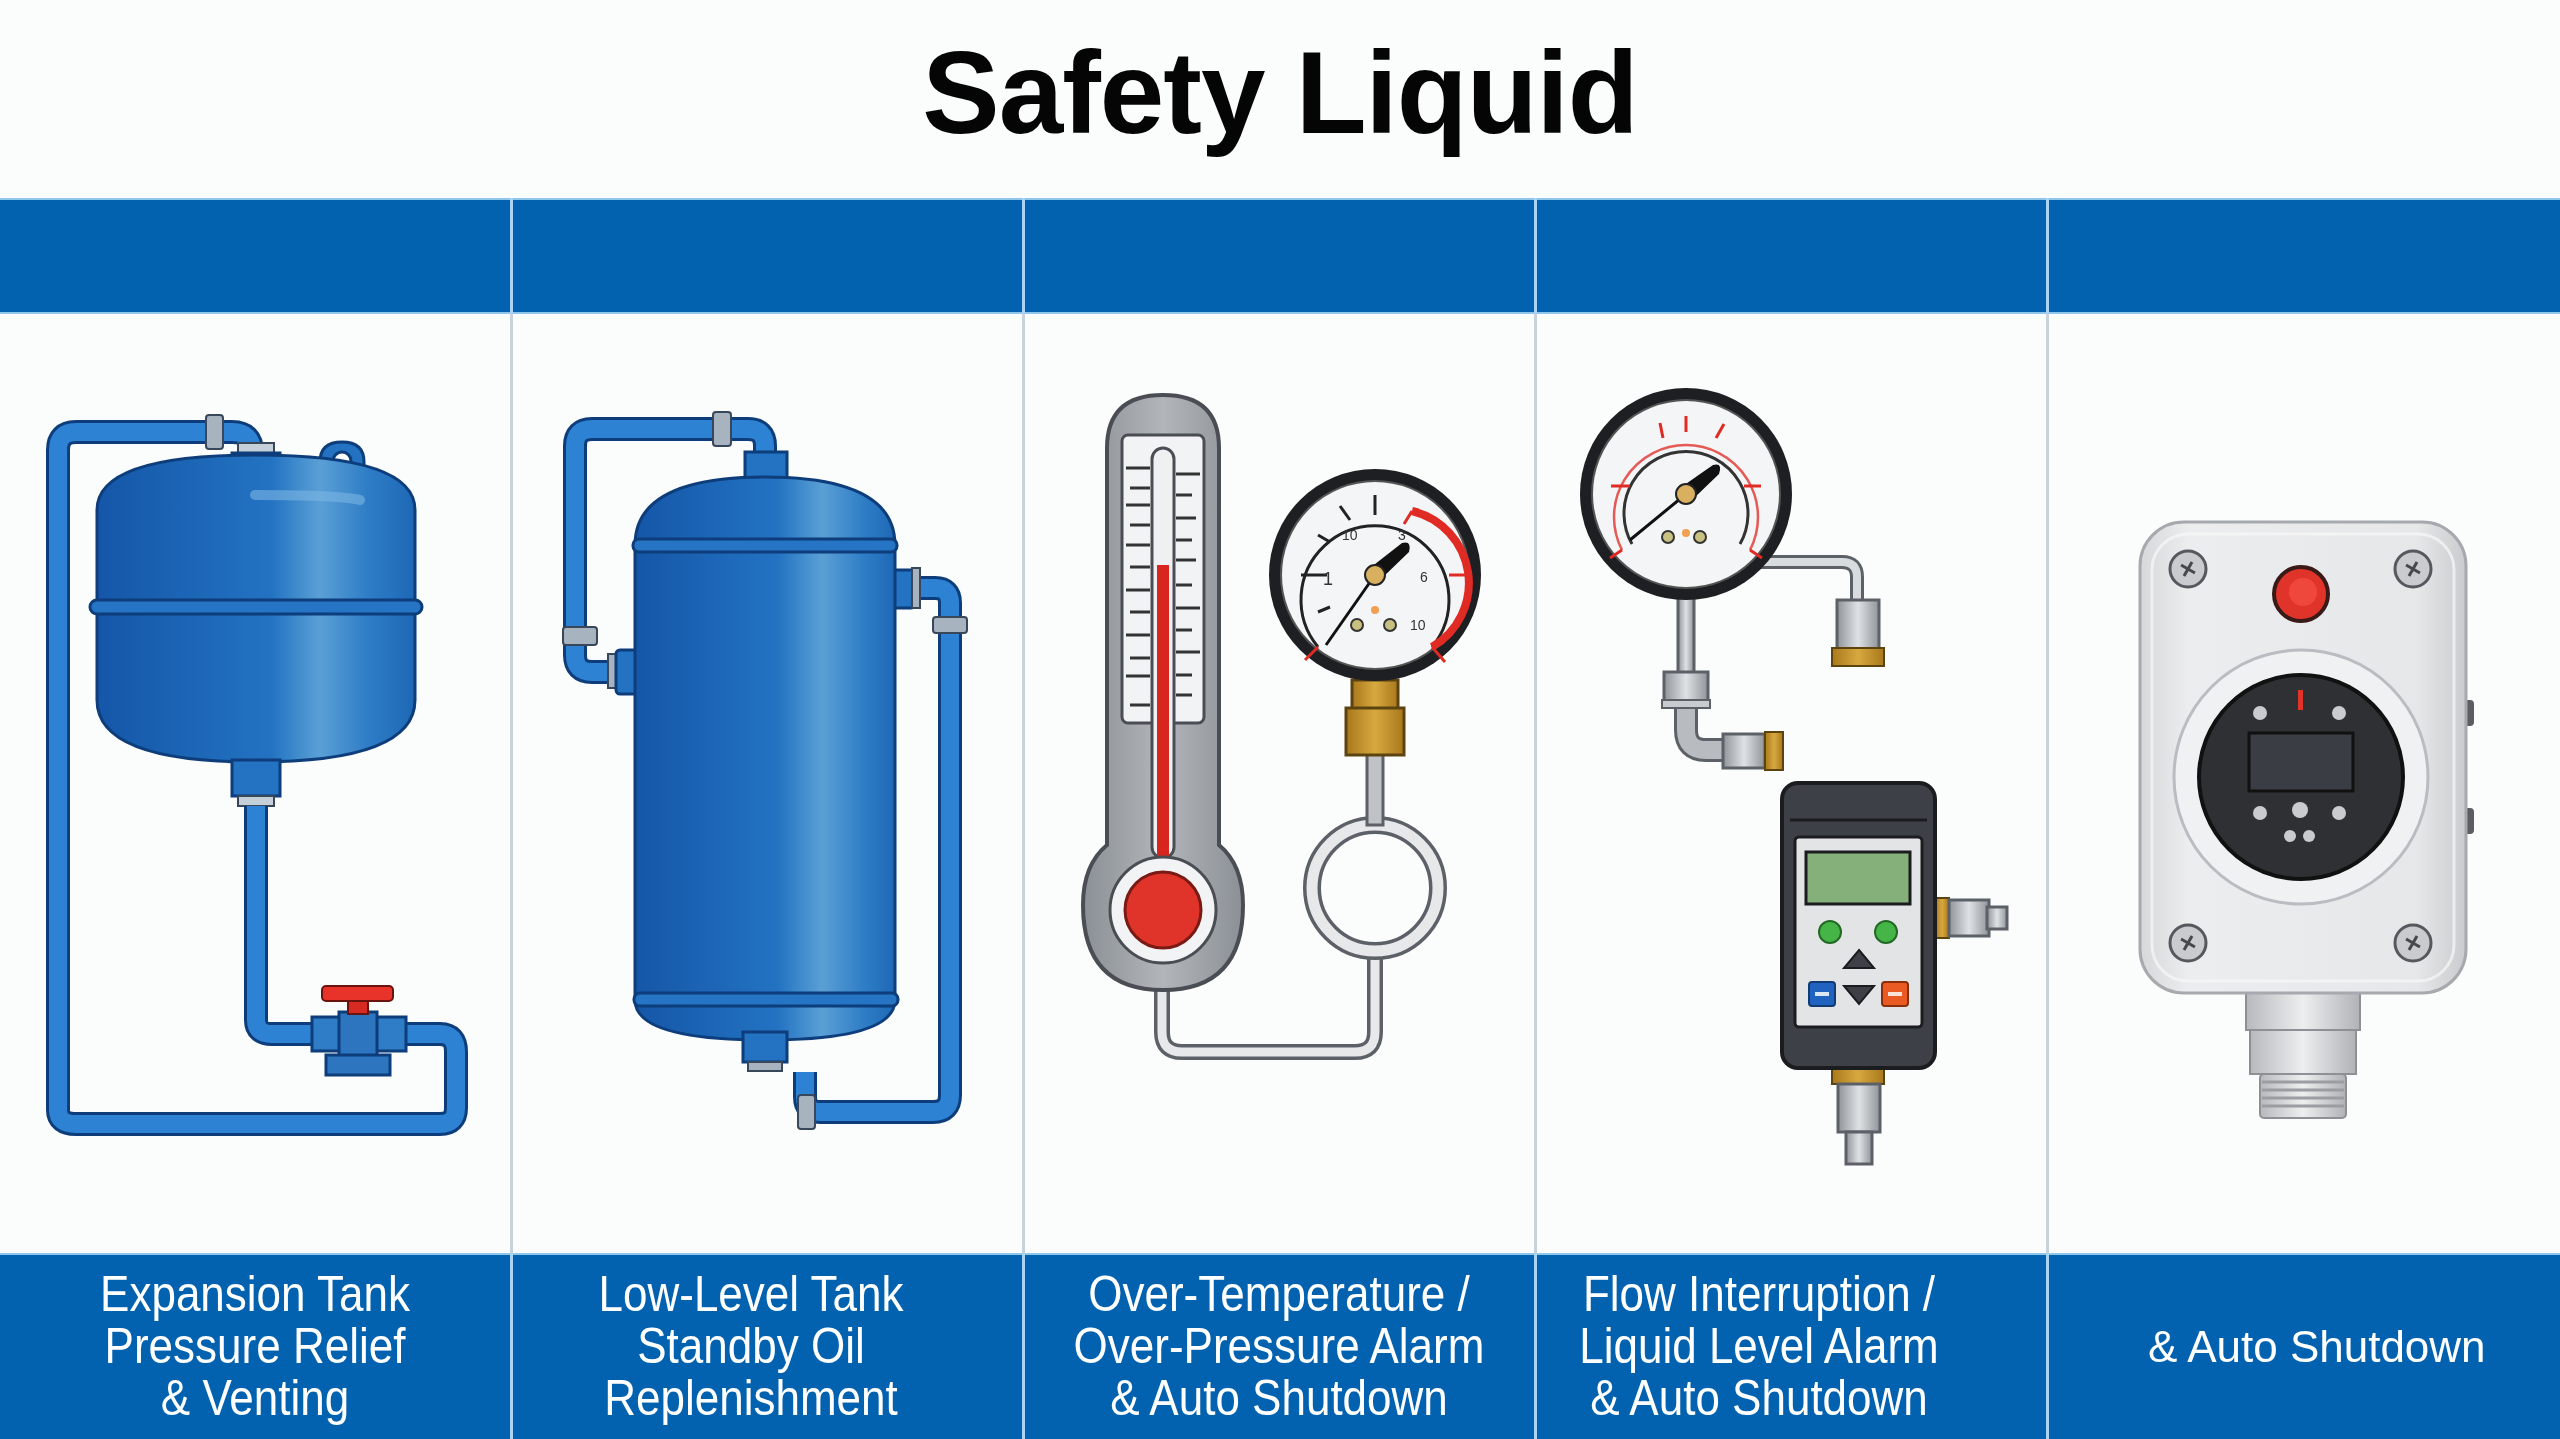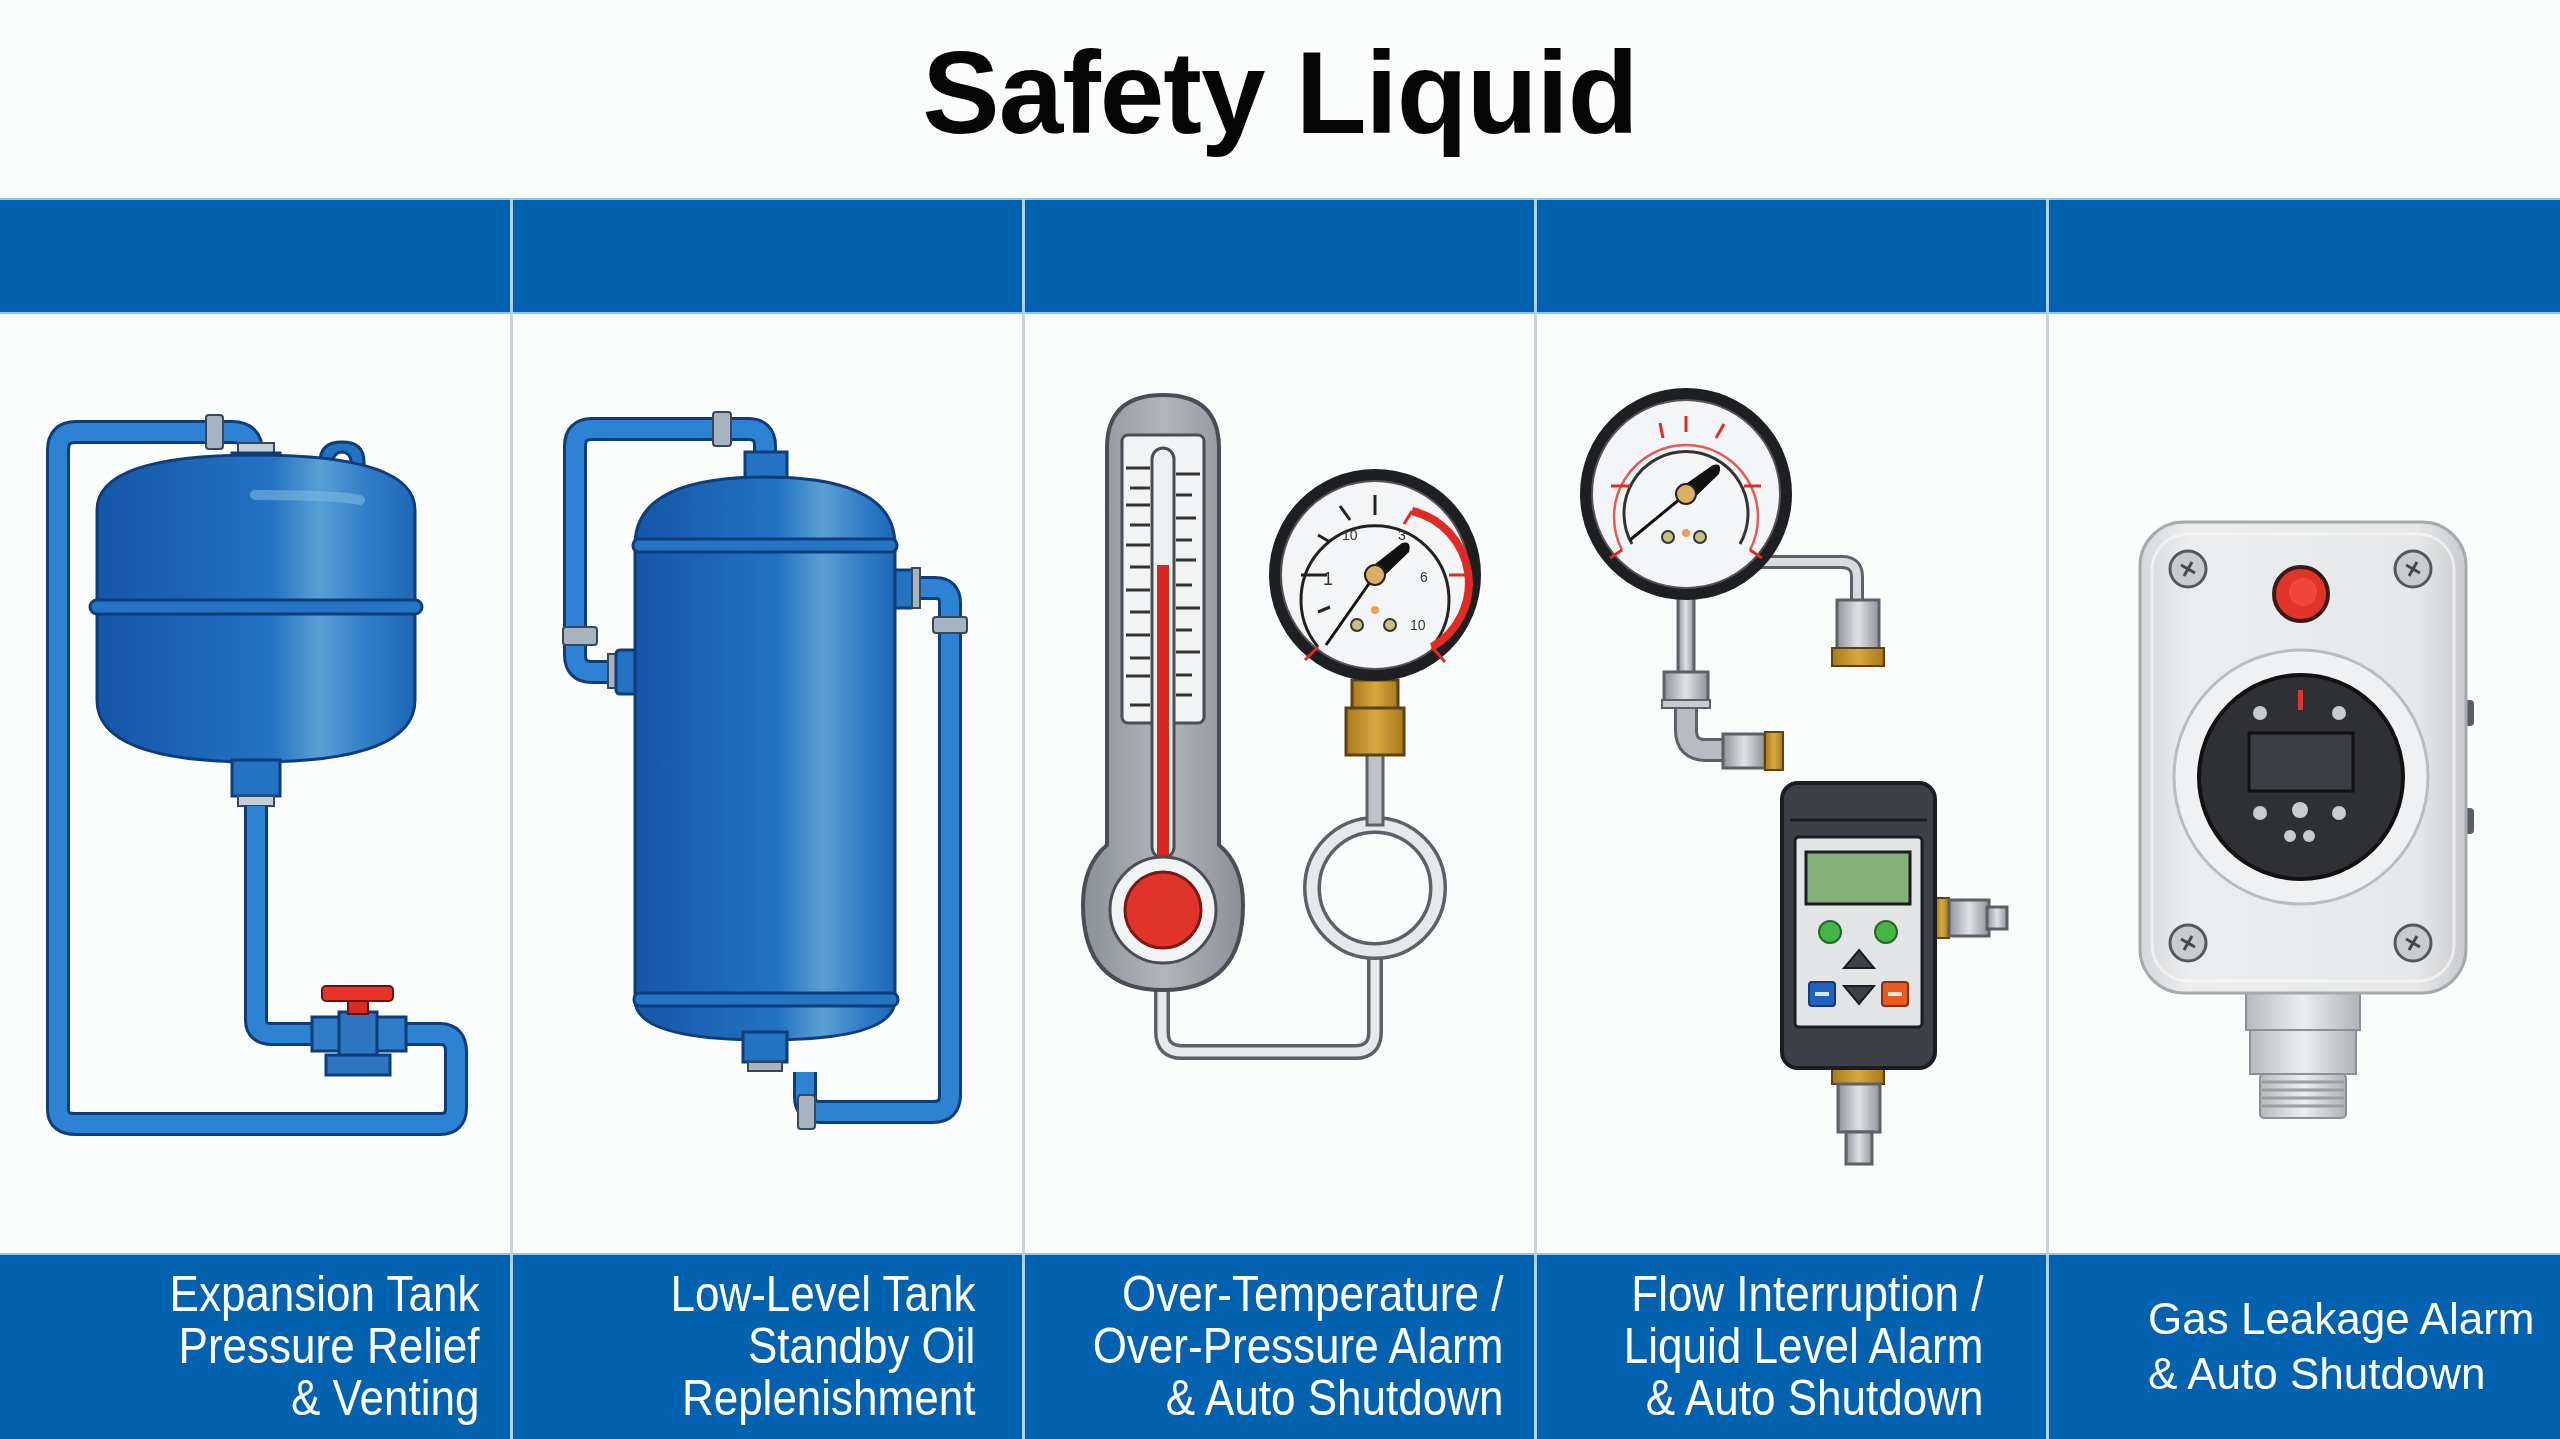--- a/index.html
+++ b/index.html
@@ -3,21 +3,21 @@
 <meta charset="utf-8">
 <style>
   html, body { margin:0; padding:0; }
   body { width:2560px; height:1439px; background:#fbfcfc; position:relative; overflow:hidden; font-family:"Liberation Sans", sans-serif; }
   .title { position:absolute; left:0; top:28px; width:2560px; text-align:center; font-weight:bold; font-size:116px; color:#050505; letter-spacing:-1px; line-height:130px; }
   .band-top { position:absolute; left:0; top:198px; width:2560px; height:116px; background:#0362b0; border-top:2px solid #8fc6ec; border-bottom:2px solid #8fc6ec; box-sizing:border-box; }
   .band-bottom { position:absolute; left:0; top:1253px; width:2560px; height:186px; background:#0362b0; border-top:2px solid #8fc6ec; box-sizing:border-box; }
   .divider { position:absolute; top:198px; width:3px; height:1241px; background:#c7d2dc; }
   .divider .hl { position:absolute; left:0; top:0; width:3px; height:116px; background:#a9d4f3; }
   .divider .bl { position:absolute; left:0; top:1055px; width:3px; height:186px; background:#a9d4f3; }
-  .label { position:absolute; top:1253px; height:186px; color:#ffffff; text-align:right; display:flex; flex-direction:column; justify-content:center; }
+  .label { position:absolute; top:1253px; height:186px; color:#ffffff; text-align:center; display:flex; flex-direction:column; justify-content:center; }
   .label .ln { display:block; font-size:50px; line-height:52px; transform:scaleX(0.88); transform-origin:center; white-space:nowrap; }
   .label.wide .ln { font-size:44px; line-height:55px; transform:none; text-align:left; }
   .label.wide { text-align:left; padding-left:100px; box-sizing:border-box; }
   .panel { position:absolute; top:316px; height:935px; }
   svg { position:absolute; left:0; top:0; overflow:visible; }
 </style>
 </head>
 <body>
 
 <div class="title">Safety Liquid</div>
@@ -370,15 +370,14 @@
   <span class="ln">Over-Temperature /</span>
   <span class="ln">Over-Pressure Alarm</span>
   <span class="ln">&amp; Auto Shutdown</span>
 </div>
 <div class="label" style="left:1504px;width:510px">
   <span class="ln">Flow Interruption /</span>
   <span class="ln">Liquid Level Alarm</span>
   <span class="ln">&amp; Auto Shutdown</span>
 </div>
 <div class="label wide" style="left:2048px;width:512px">
-  <span class="ln">Gas Leakage Alarm</span>
   <span class="ln">&amp; Auto Shutdown</span>
 </div>
 
 </body></html>

